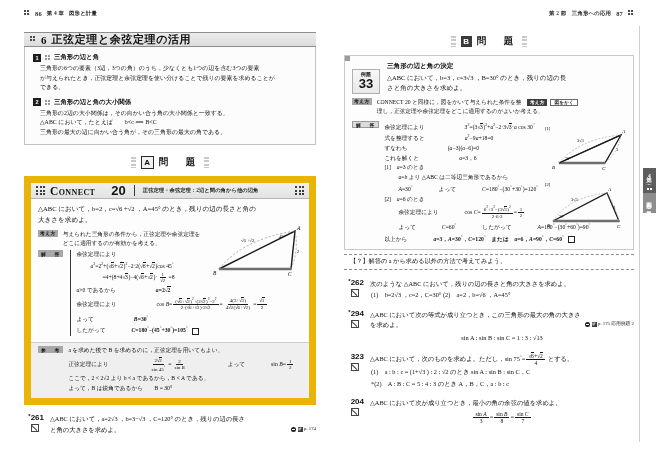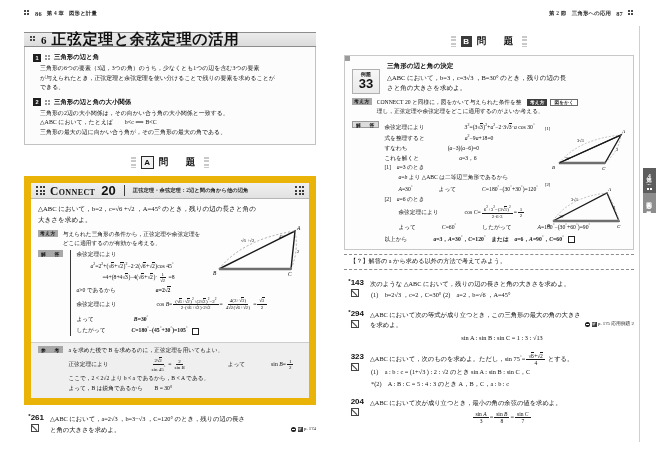--- a/index.html
+++ b/index.html
@@ -113,21 +113,21 @@
     gap: 5px;
     margin-top: 14px;
     background: linear-gradient(#ececec,#dcdcdc);
     border-top: 1px solid #8d8d8d;
     border-bottom: 1px solid #8d8d8d;
     padding: 3px 6px;
     height: 15px;
     box-sizing: border-box;
   }
   .sec-num   { font-size: 11px; font-weight: bold; }
-  .sec-label { font-size: 15px; font-weight: bold; letter-spacing: .6px; }
+  .sec-label { font-size: 11px; font-weight: bold; letter-spacing: .6px; }
 
   
   .summary {
     border: 1px solid #c2c2c2;
     border-top: none;
     background: #fcfcfc;
     padding: 6px 8px 7px 8px;
     margin-bottom: 6px;
   }
   .sum-item { margin-bottom: 5px; }
@@ -186,21 +186,21 @@
   }
   .connect-word {
     font-variant: small-caps;
     font-size: 11.5px;
     font-weight: bold;
     letter-spacing: .4px;
   }
   .connect-no {
     font-size: 13px; font-weight: bold;
     font-family: "Liberation Sans", sans-serif;
-    margin-left: 1px;
+    margin-left: 11px;
   }
   .connect-sep { width: 1px; height: 11px; background: #3b3b3b; margin: 0 3px; }
   .connect-sub {
     font-size: 5.3px; font-weight: bold; letter-spacing: .05px; color: #1d1d1d;
     flex: 1;
   }
 
   .connect-body { padding: 5px 7px 6px 7px; }
   .prob-stmt { font-size: 6.6px; line-height: 1.62; margin-bottom: 4px; }
 
@@ -725,21 +725,21 @@
             <text x="68" y="30" font-size="4.2" font-family="Liberation Serif, serif">3</text>
           </svg>
         </div>
       </div>
     </div>
 
     <div class="qstrip">【？】解答の a から求める以外の方法で考えてみよう。</div>
 
     <div class="ex">
       <div class="ex-no-col">
-        <span class="ex-no"><span class="ex-star">*</span><span>143</span></span>
+        <span class="ex-no"><span class="ex-star">*</span><span>262</span></span>
         <span class="ex-pencil"></span>
       </div>
       <div class="ex-body">
         <span>次のような △ABC において，残りの辺の長さと角の大きさを求めよ。</span>
         <span class="sub ex-cols">
           <span>(1)　b=2√3 ，c=2，C=30°</span>
           <span>(2)　a=2，b=√6 ，A=45°</span>
         </span>
       </div>
     </div>

